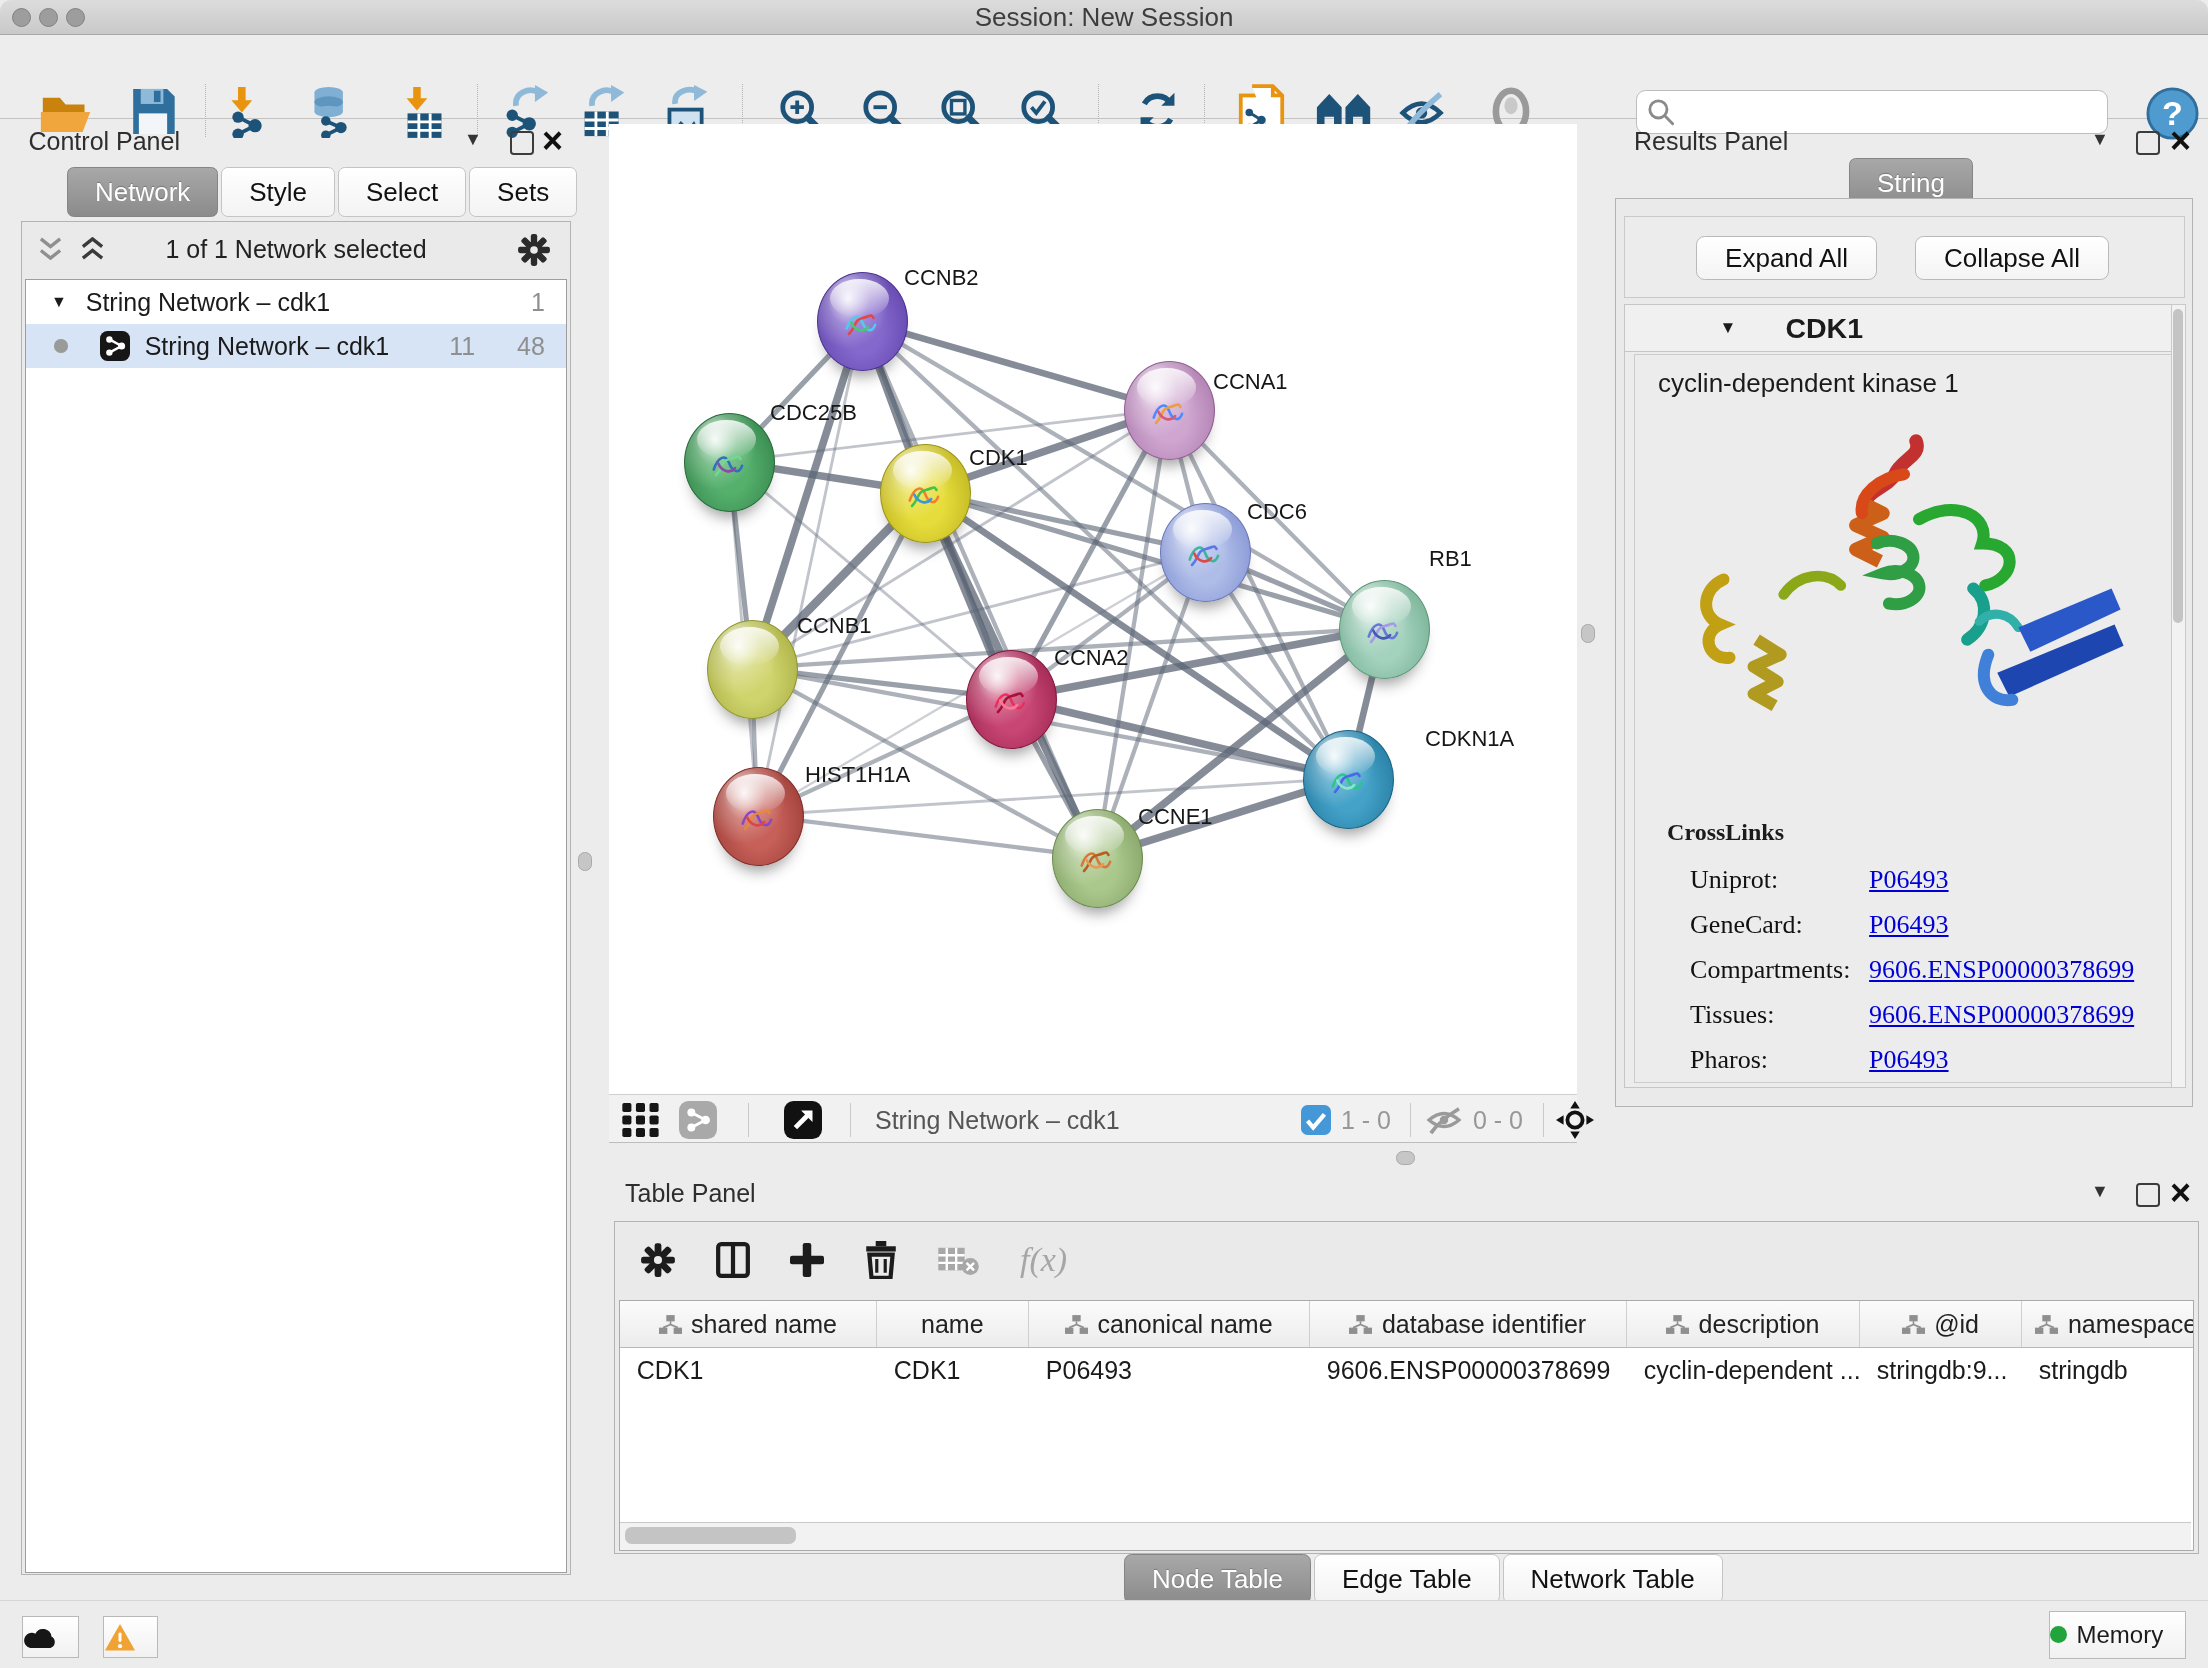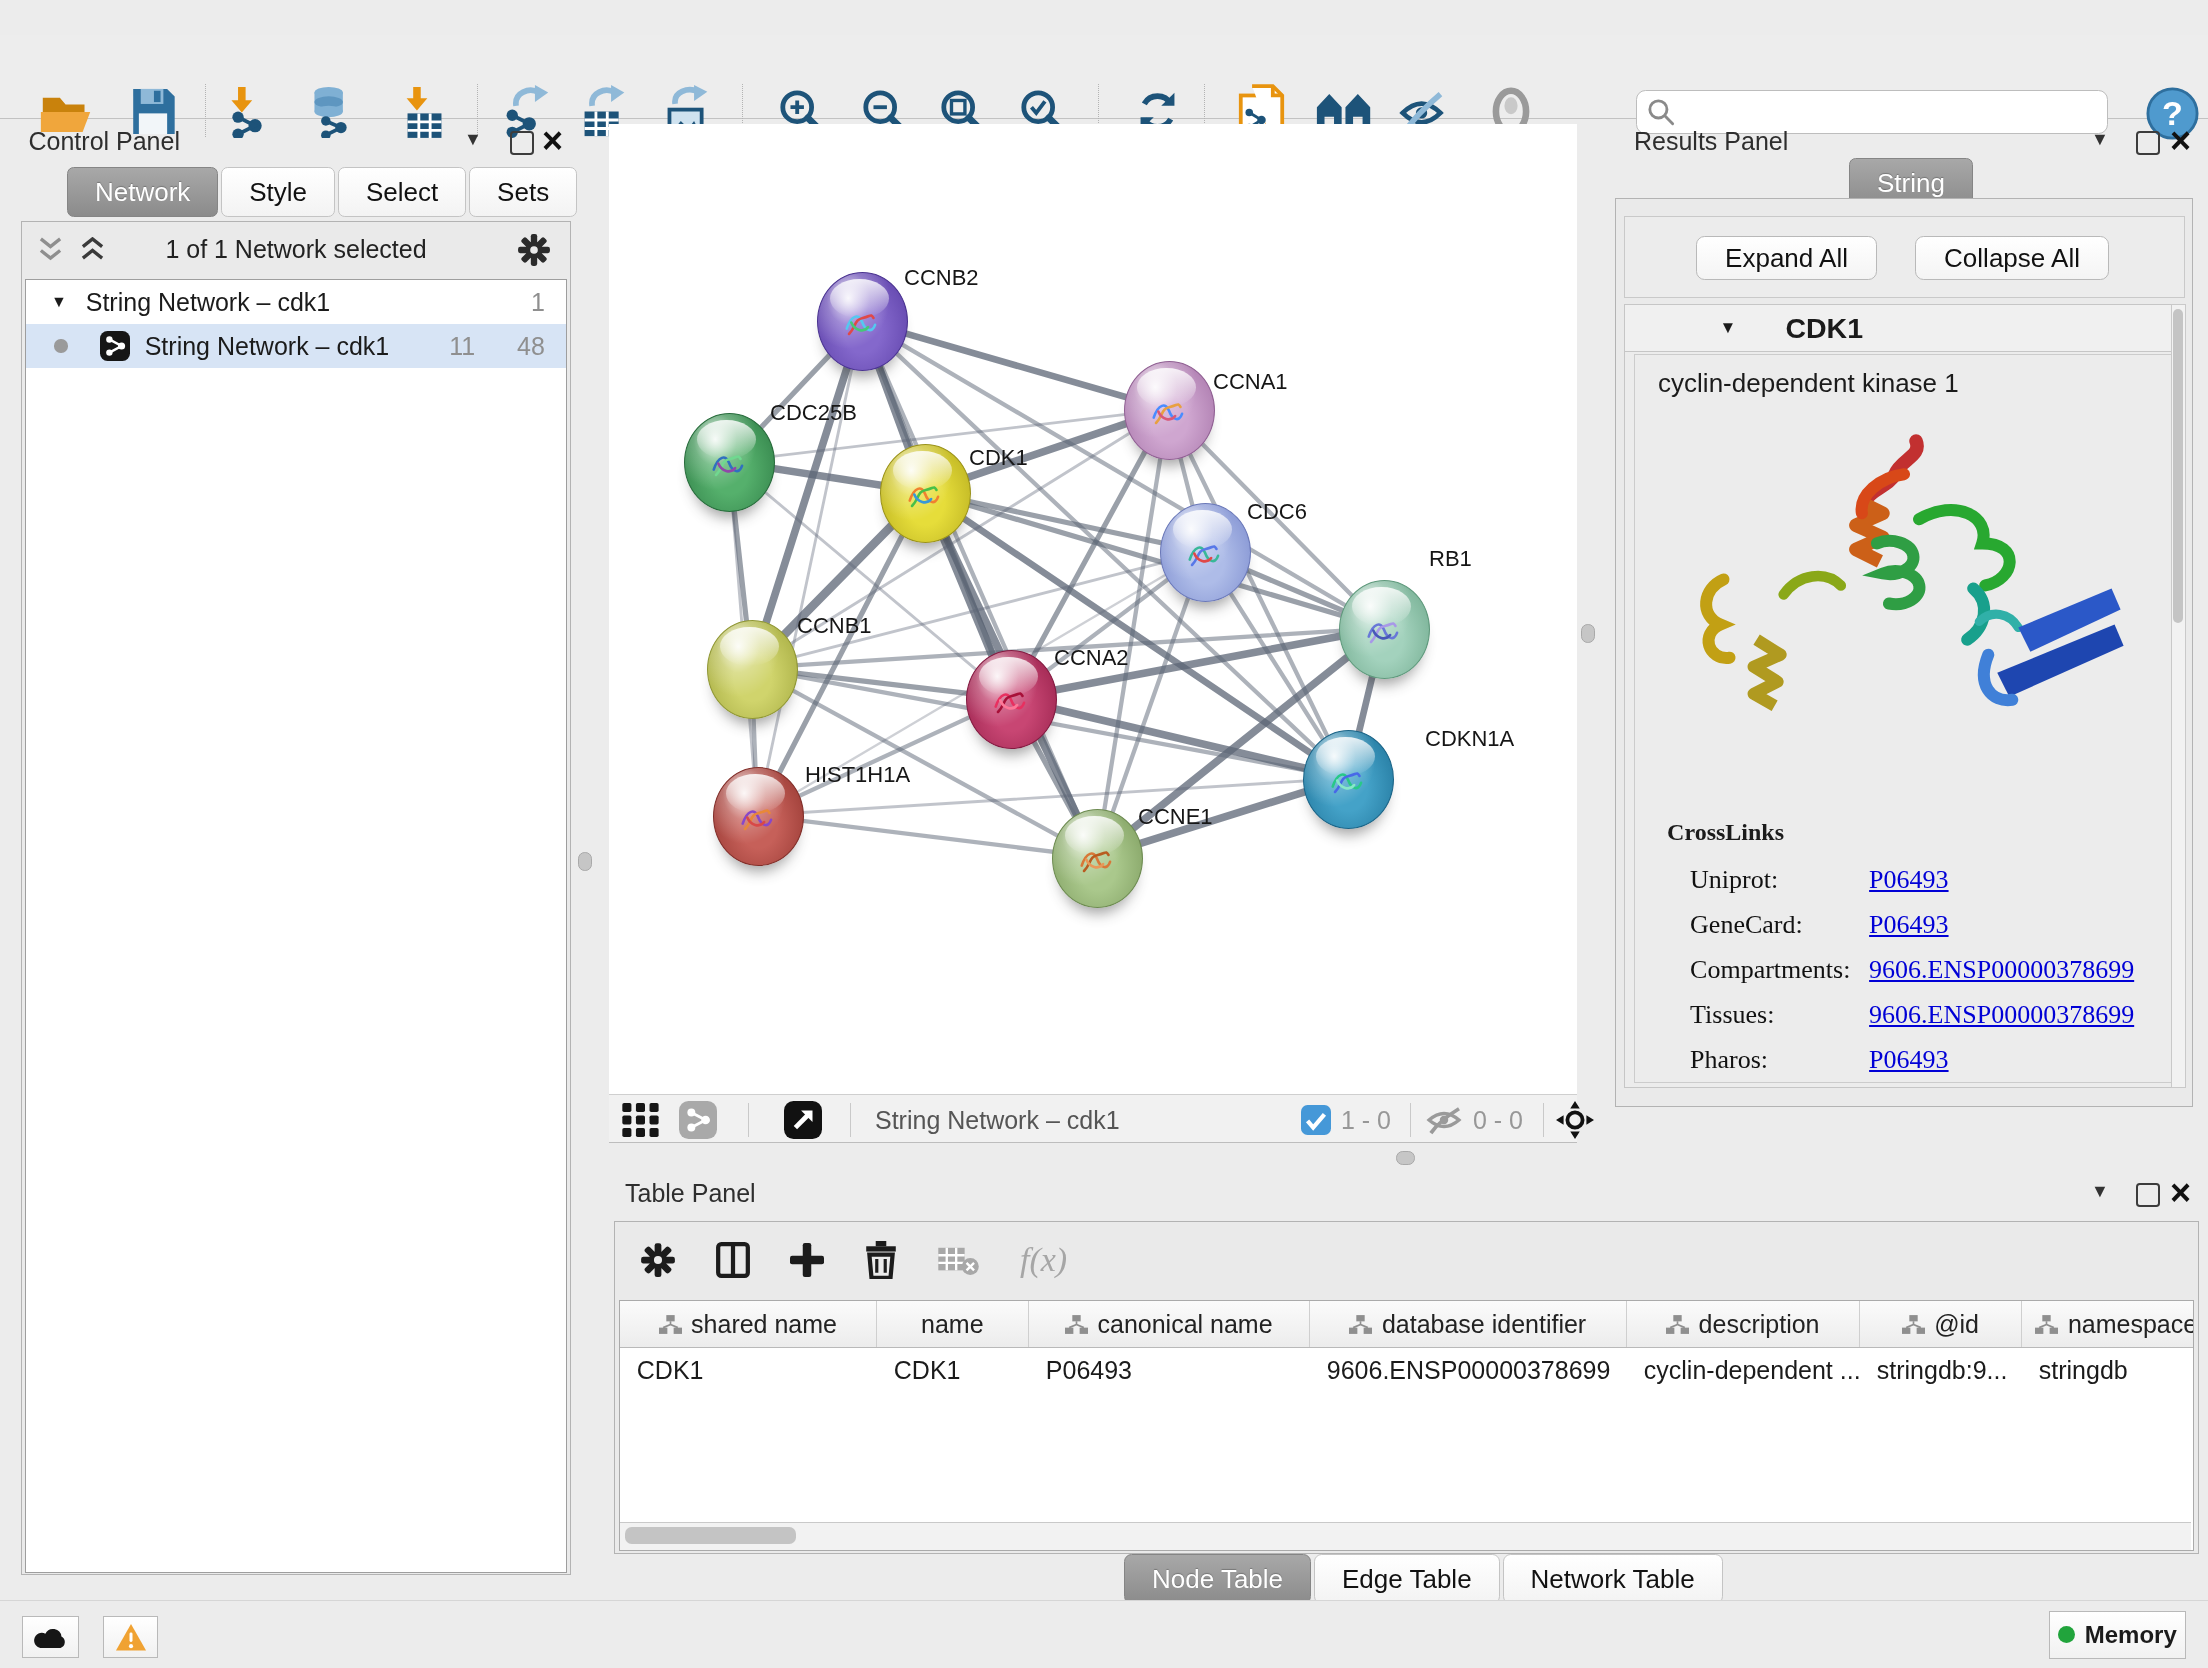--- a/index.html
+++ b/index.html
@@ -74,27 +74,33 @@
     background:linear-gradient(#fbfbfb,#ececec);border-bottom:1.9px solid #b9b9b9;}
   .th{display:flex;align-items:center;justify-content:center;gap:9.5px;font-size:25px;color:#222;
     border-right:1px solid #cfcfcf;box-sizing:border-box;height:46px;}
   .trow{position:absolute;left:0;top:48px;height:42px;display:flex;}
   .td{font-size:25px;display:flex;align-items:center;padding-left:17px;box-sizing:border-box;white-space:nowrap;overflow:hidden;}
   .fx{font-family:"Liberation Serif",serif;font-style:italic;font-size:34px;color:#a6a6a6;}
   
   .btabs .tab{border-radius:7.6px;}
   .statusbar{left:0;top:1600px;width:2208px;height:68px;background:#ececec;border-top:1.9px solid #d6d6d6;}
   .sbtn{background:linear-gradient(#ffffff,#f1f1f1);border:1.9px solid #b9b9b9;display:flex;
-    align-items:center;justify-content:center;font-weight:bold;}
+    align-items:center;justify-content:flex-start;}
 </style>
 </head>
 <body>
 
 <div id="stage">
 
+  <div class="abs titlebar">
+    <div class="abs tl" style="left:12.4px"></div>
+    <div class="abs tl" style="left:39px"></div>
+    <div class="abs tl" style="left:66px"></div>
+    <div class="abs wtitle">Session: New Session</div>
+  </div>
 
   <div class="abs toolbar">
     <div class="abs tbtn" style="left:36px">
       <svg width="55" height="48" viewBox="0 0 58 50">
         <path d="M4 10 h18 l6 7 h20 v8 H4 z" fill="#c9820c"></path>
         <path d="M2 25 h52 l-8 21 H2 z" fill="#f0a63c"></path>
       </svg>
     </div>
     <div class="abs tbtn" style="left:122px">
       <svg width="48" height="49" viewBox="0 0 50 52">

